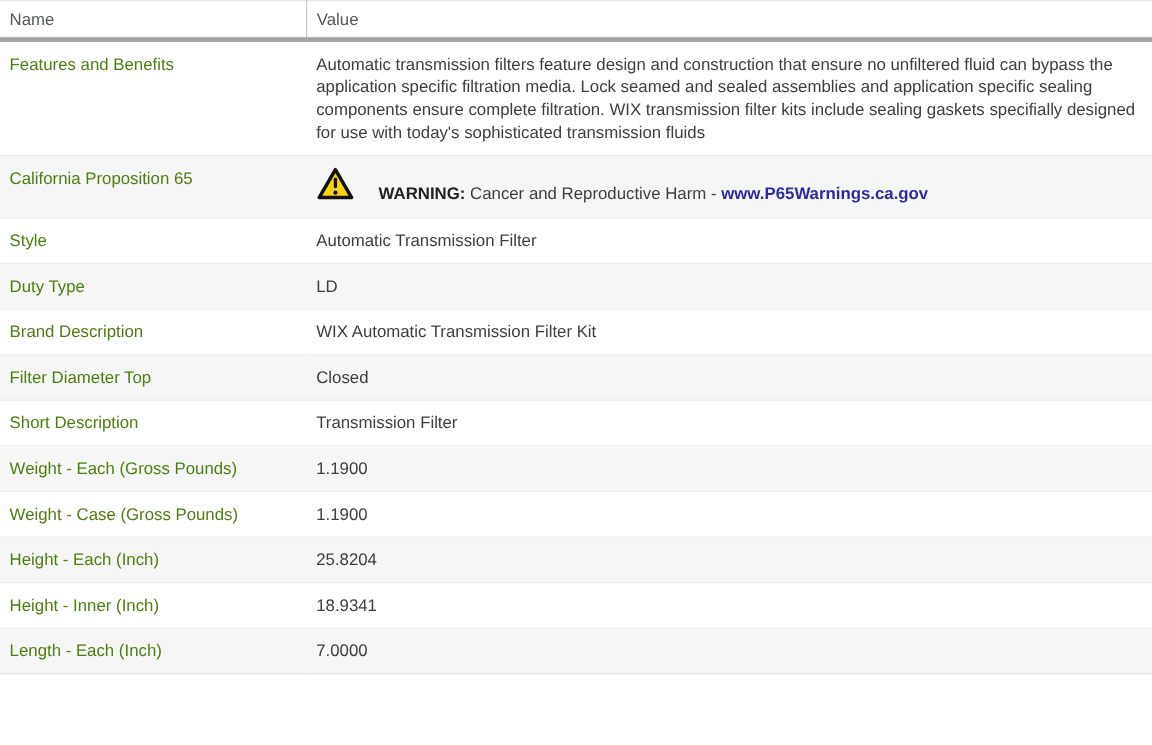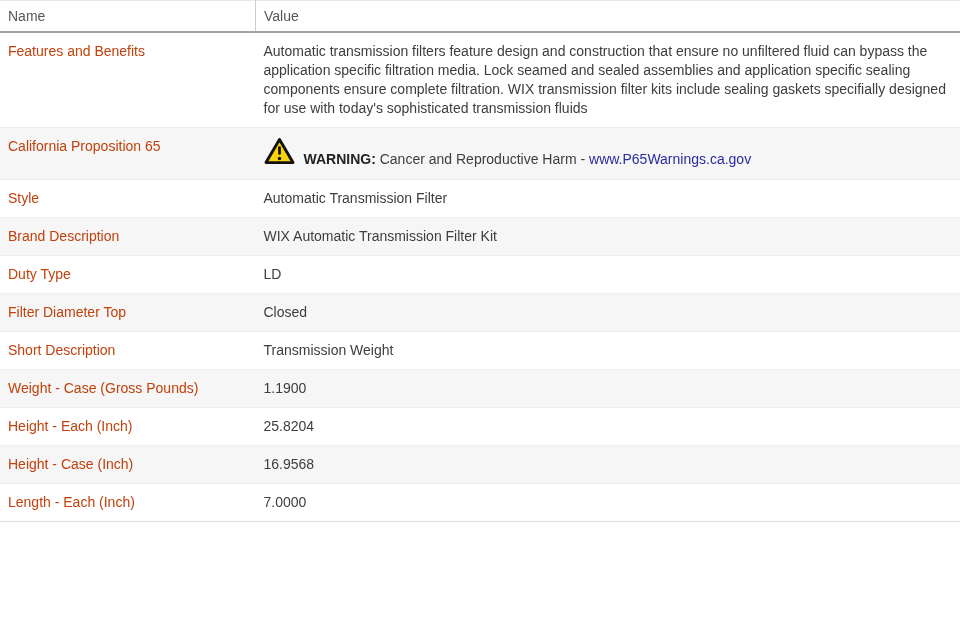--- a/index.html
+++ b/index.html
@@ -16,53 +16,53 @@
     table-layout: fixed;
     border-top: 1px solid #e6e6e6;
     border-bottom: 1px solid #dcdcdc;
   }
   .spec-table thead th {
     text-align: left;
     font-weight: 400;
     color: #54585a;
     padding: 7px 10px 6px 8px;
     line-height: 17px;
-    border-bottom: 2px solid #a3a3a3;
+    border-bottom: 4px solid #a3a3a3;
     background: #ffffff;
   }
   th.name-col {
     width: 237px;
     border-right: 1px solid #cccccc;
   }
   .spec-table tbody td {
     padding: 9px 10px 9px 8px;
     vertical-align: top;
     line-height: 19px;
     border-top: 1px solid #ededed;
   }
   .spec-table tbody tr:first-child td { border-top: none; }
   .spec-table tbody tr:nth-child(even) { background: #f6f6f6; }
-  td.name-cell { color: #c2410c; }
+  td.name-cell { color: #4d7c0f; }
   td.value-cell { padding-left: 11px; padding-right: 12px; }
   .warning-line {
     display: flex;
     align-items: flex-end;
     min-height: 30px;
   }
   .warning-line .warn-icon {
     flex: 0 0 auto;
     margin-right: 9px;
     display: inline-block;
   }
   .warning-line .warn-text {
     padding-bottom: 1px;
   }
-  .warn-label { font-weight: 700; color: #222222; }
+  .warn-label { font-weight: 700; color: #222222; margin-left: 12px; }
   a.p65-link {
-    font-weight: 400;
+    font-weight: 700;
     text-decoration: none;
   }
 </style>
 </head>
 <body>
 
 <table class="spec-table">
   <thead>
     <tr>
       <th class="name-col">Name</th>
@@ -85,45 +85,49 @@
               </svg></span>
             <span class="warn-text"><span class="warn-label">WARNING:</span> Cancer and Reproductive Harm - <a class="p65-link" href="#" style="color: rgb(42, 43, 160);">www.P65Warnings.ca.gov</a></span>
           </div>
         </td>
       </tr>
       <tr>
         <td class="name-cell">Style</td>
         <td class="value-cell">Automatic Transmission Filter</td>
       </tr>
       <tr>
+        <td class="name-cell">Duty Type</td>
+        <td class="value-cell">LD</td>
+      </tr>
+      <tr>
         <td class="name-cell">Brand Description</td>
         <td class="value-cell">WIX Automatic Transmission Filter Kit</td>
-      </tr>
-      <tr>
-        <td class="name-cell">Duty Type</td>
-        <td class="value-cell">LD</td>
       </tr>
       <tr>
         <td class="name-cell">Filter Diameter Top</td>
         <td class="value-cell">Closed</td>
       </tr>
       <tr>
         <td class="name-cell">Short Description</td>
-        <td class="value-cell">Transmission Weight</td>
+        <td class="value-cell">Transmission Filter</td>
+      </tr>
+      <tr>
+        <td class="name-cell">Weight - Each (Gross Pounds)</td>
+        <td class="value-cell">1.1900</td>
       </tr>
       <tr>
         <td class="name-cell">Weight - Case (Gross Pounds)</td>
         <td class="value-cell">1.1900</td>
       </tr>
       <tr>
         <td class="name-cell">Height - Each (Inch)</td>
         <td class="value-cell">25.8204</td>
       </tr>
       <tr>
-        <td class="name-cell">Height - Case (Inch)</td>
-        <td class="value-cell">16.9568</td>
+        <td class="name-cell">Height - Inner (Inch)</td>
+        <td class="value-cell">18.9341</td>
       </tr>
       <tr>
         <td class="name-cell">Length - Each (Inch)</td>
         <td class="value-cell">7.0000</td>
       </tr>
     </tbody>
 </table>
 
 </body></html>

